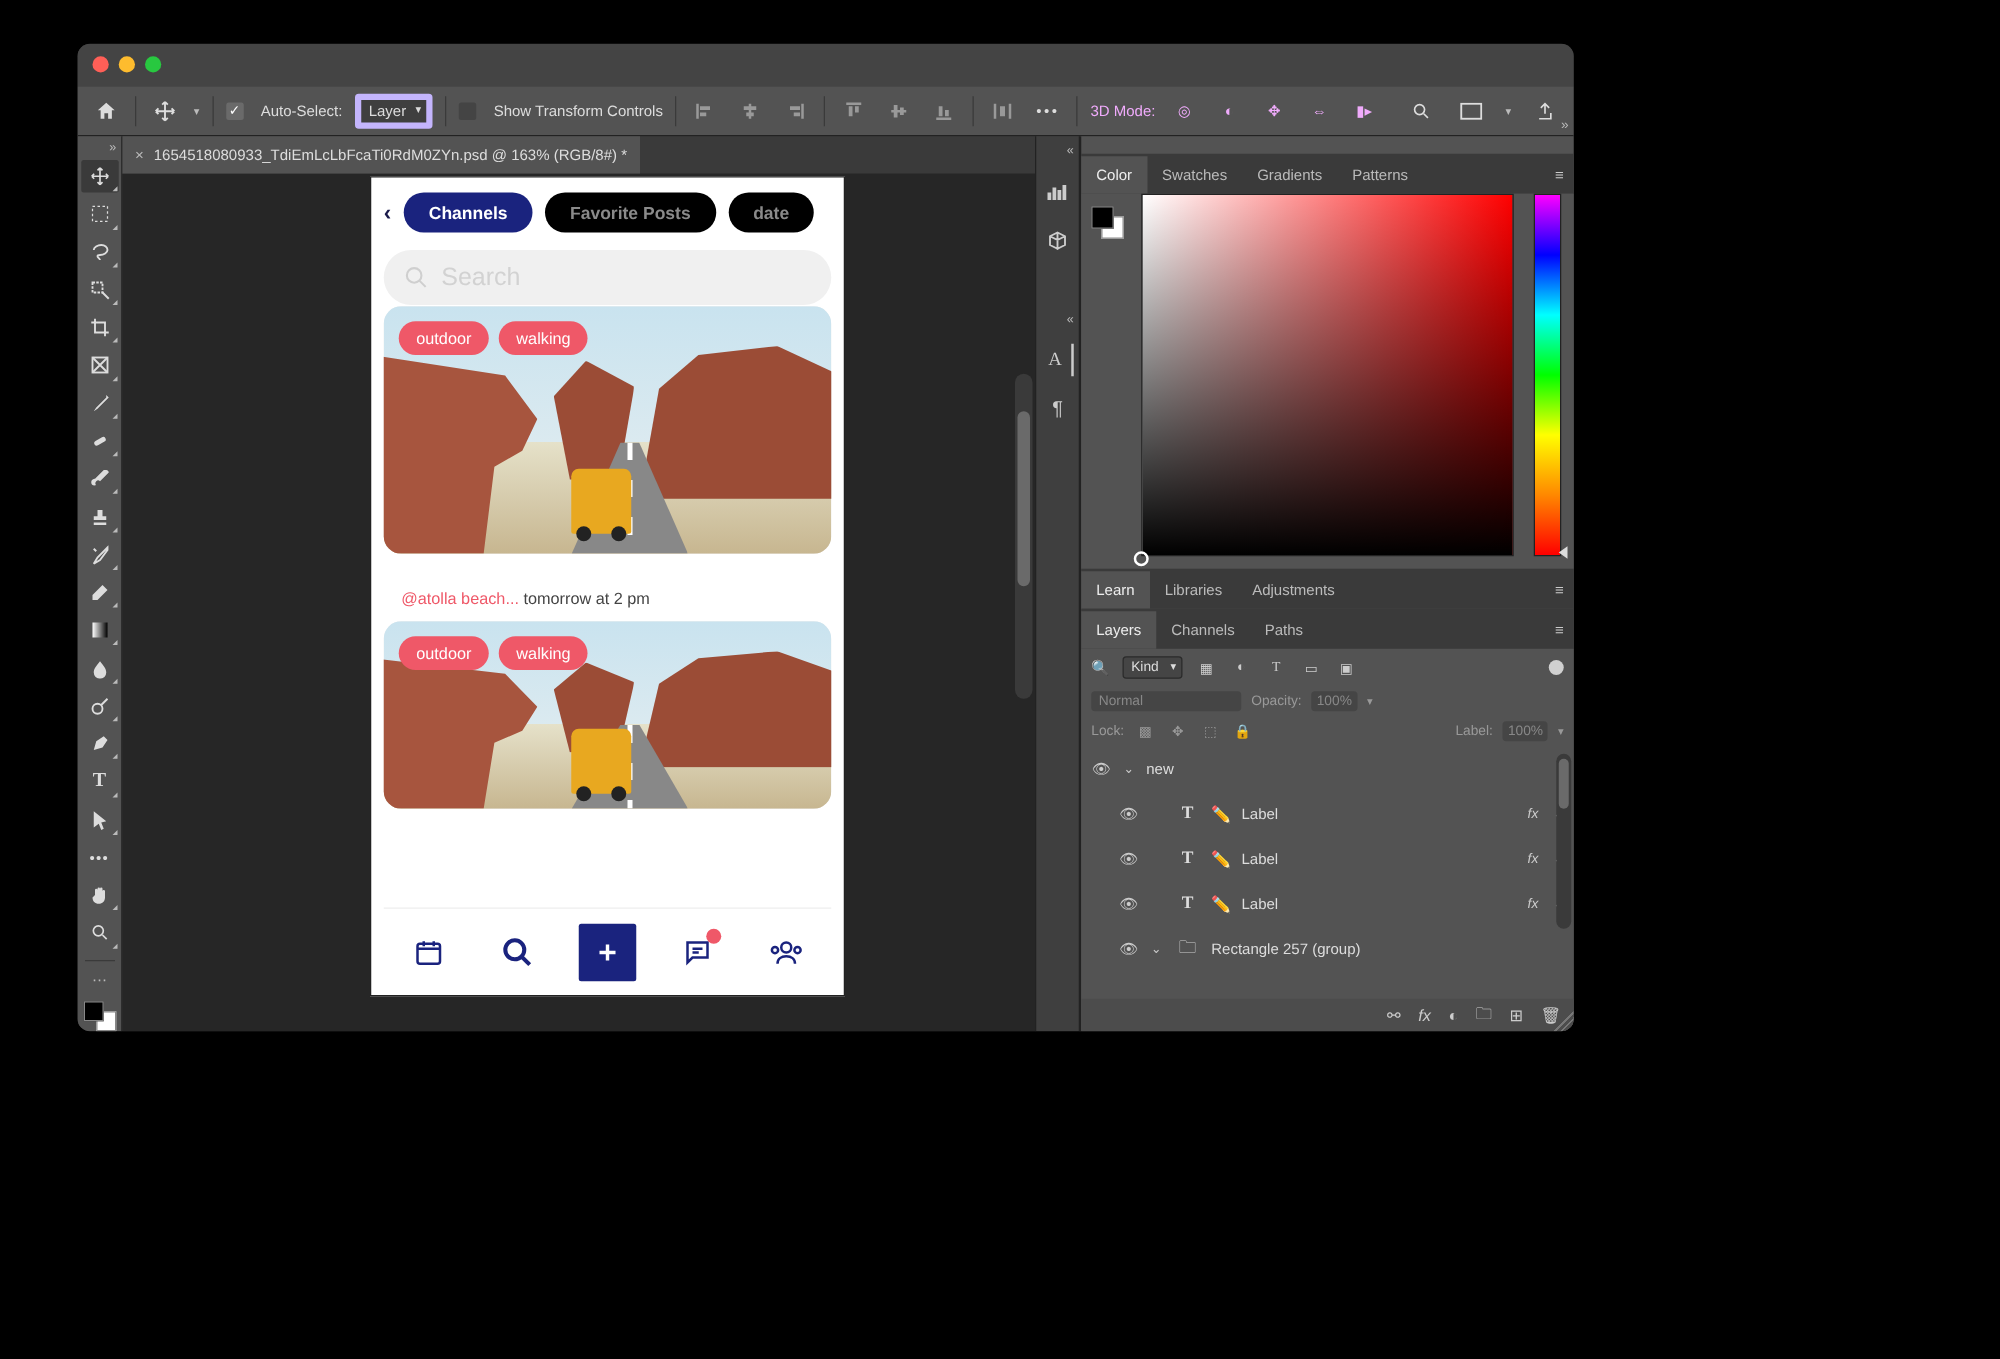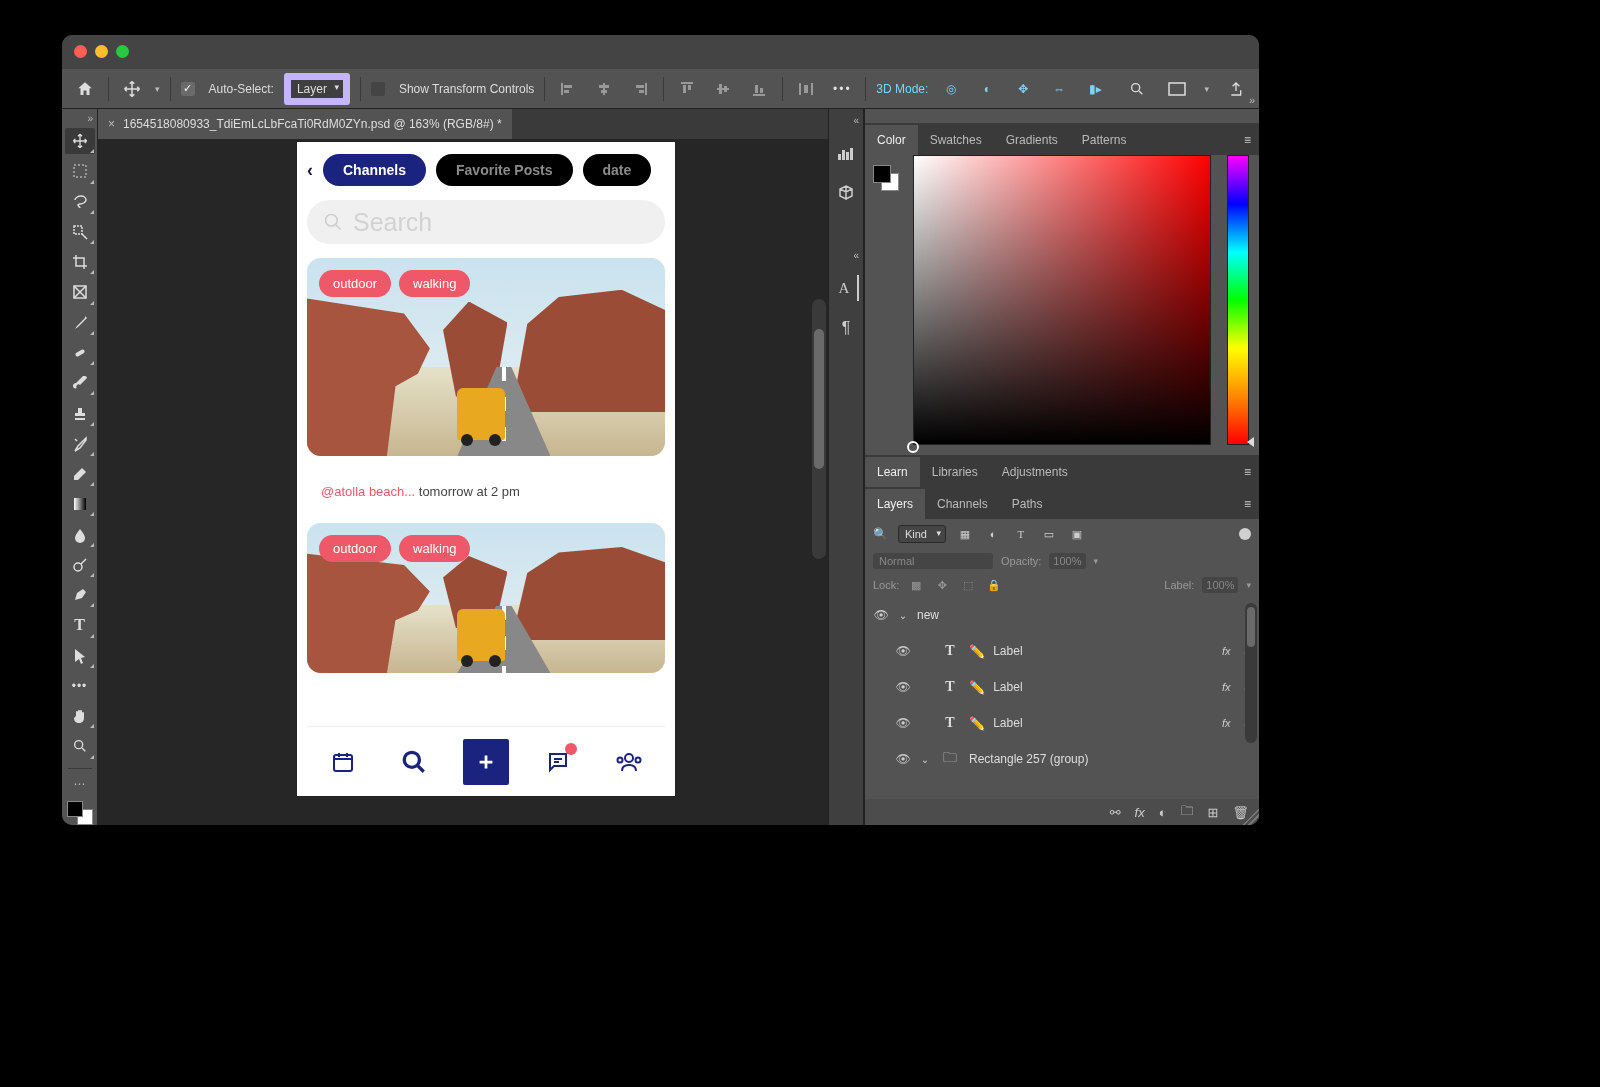--- a/index.html
+++ b/index.html
@@ -11,24 +11,24 @@
   .traffic { display: flex; gap: 8px; position: absolute; left: 12px; top: 10px; }
   .traffic span { width: 13px; height: 13px; border-radius: 50%; display: block; }
   .t-close { background: #ff5f57; } .t-min { background: #febc2e; } .t-max { background: #28c840; }
   .title-txt { color: #ddd; font-size: 14px; width: 100%; text-align: center; }
 
   
   .options-bar { height: 40px; background: #535353; display: flex; align-items: center; gap: 10px; padding: 0 10px; color: #ddd; font-size: 12px; border-bottom: 1px solid #222; }
   .opt-icon { width: 26px; height: 26px; display:flex; align-items:center; justify-content:center; color:#ddd; }
   .opt-sep { width:1px; height:24px; background:#3a3a3a; }
   .opt-check { width:14px; height:14px; background:#6a6a6a; border-radius:2px; display:inline-flex; align-items:center; justify-content:center; color:#fff; font-size:11px; margin-right:4px; }
-  .opt-select { background:#3f3f3f; color:#ddd; border:7px solid #c4b5fd; padding:2px 16px 2px 6px; border-radius:3px; position:relative; }
+  .opt-select { background:#3f3f3f; color:#ddd; border:5px solid #c4b5fd; padding:2px 16px 2px 6px; border-radius:3px; position:relative; }
   .opt-select::after{ content:"▾"; position:absolute; right:4px; font-size:9px; top:2px;}
   .opt-right { margin-left:auto; display:flex; gap:14px; align-items:center; }
-  .dim-icon { color:#7dd3fc; }
+  .dim-icon { color:#f0abfc; }
 
   
   .main-area { flex:1; display:flex; min-height:0; }
 
   
   .left-tools { width:36px; background:#535353; display:flex; flex-direction:column; align-items:center; padding-top:4px; gap:4px; border-right:1px solid #222;}
   .tool { width:30px; height:28px; display:flex; align-items:center; justify-content:center; color:#ddd; font-size:16px; border-radius:2px; position:relative;}
   .tool.active { background:#3a3a3a; }
   .tool-dot::after{content:""; position:absolute; right:1px; bottom:1px; width:0;height:0; border-left:4px solid transparent; border-bottom:4px solid #bbb;}
   .swatches-pair { margin-top:6px; position:relative; width:26px; height:26px;}
@@ -54,22 +54,22 @@
 
   
   .artboard { position:absolute; left:198px; top:2px; width:380px; height:656px; background:#fff; border:1px solid #222; }
   .ab-inner { padding:12px 10px 0 10px; display:flex; flex-direction:column; height:100%;}
   .ab-head { display:flex; align-items:center; gap:10px; }
   .ab-back { font-size:18px; color:#1a1a4a; font-weight:bold;}
   .chip { border-radius:22px; padding:8px 20px; font-size:14px; color:#8a8a8a; background:#000000; font-weight:600;}
   .chip.primary { background:#1a237e; color:#fff; }
   .ab-search { margin-top:14px; background:#f0f0f0; border-radius:28px; height:44px; display:flex; align-items:center; padding:0 16px; gap:10px;}
   .ab-search .mag { color:#cfcfcf; font-size:18px;}
-  .ab-search .ph { color:#d2d2d2; font-size:25px; }
-  .post { margin-top:14px; border-radius:14px; overflow:hidden; background:#eee; position:relative; height:198px;}
+  .ab-search .ph { color:#d2d2d2; font-size:20px; }
+  .post { margin-top:1px; border-radius:14px; overflow:hidden; background:#eee; position:relative; height:198px;}
   .post-tags { position:absolute; left:12px; top:12px; display:flex; gap:8px;}
   .tag { background:#ef5868; color:#fff; font-size:13px; padding:6px 14px; border-radius:16px;}
   .post-meta { margin-top:8px; font-size:13px; color:#444; padding-left:6px;}
   .post-meta .at{ color:#ef5868;}
   .tabbar { margin-top:auto; height:70px; background:#fff; display:flex; justify-content:space-around; align-items:center; border-top:1px solid #eee;}
   .tb-item { width:46px; height:46px; display:flex; align-items:center; justify-content:center; color:#1a237e; font-size:22px; position:relative;}
   .tb-plus { background:#1a237e; color:#fff; border-radius:2px;}
   .tb-dot { position:absolute; top:4px; right:4px; width:12px;height:12px; background:#ef5868; border-radius:50%;}
 
   

